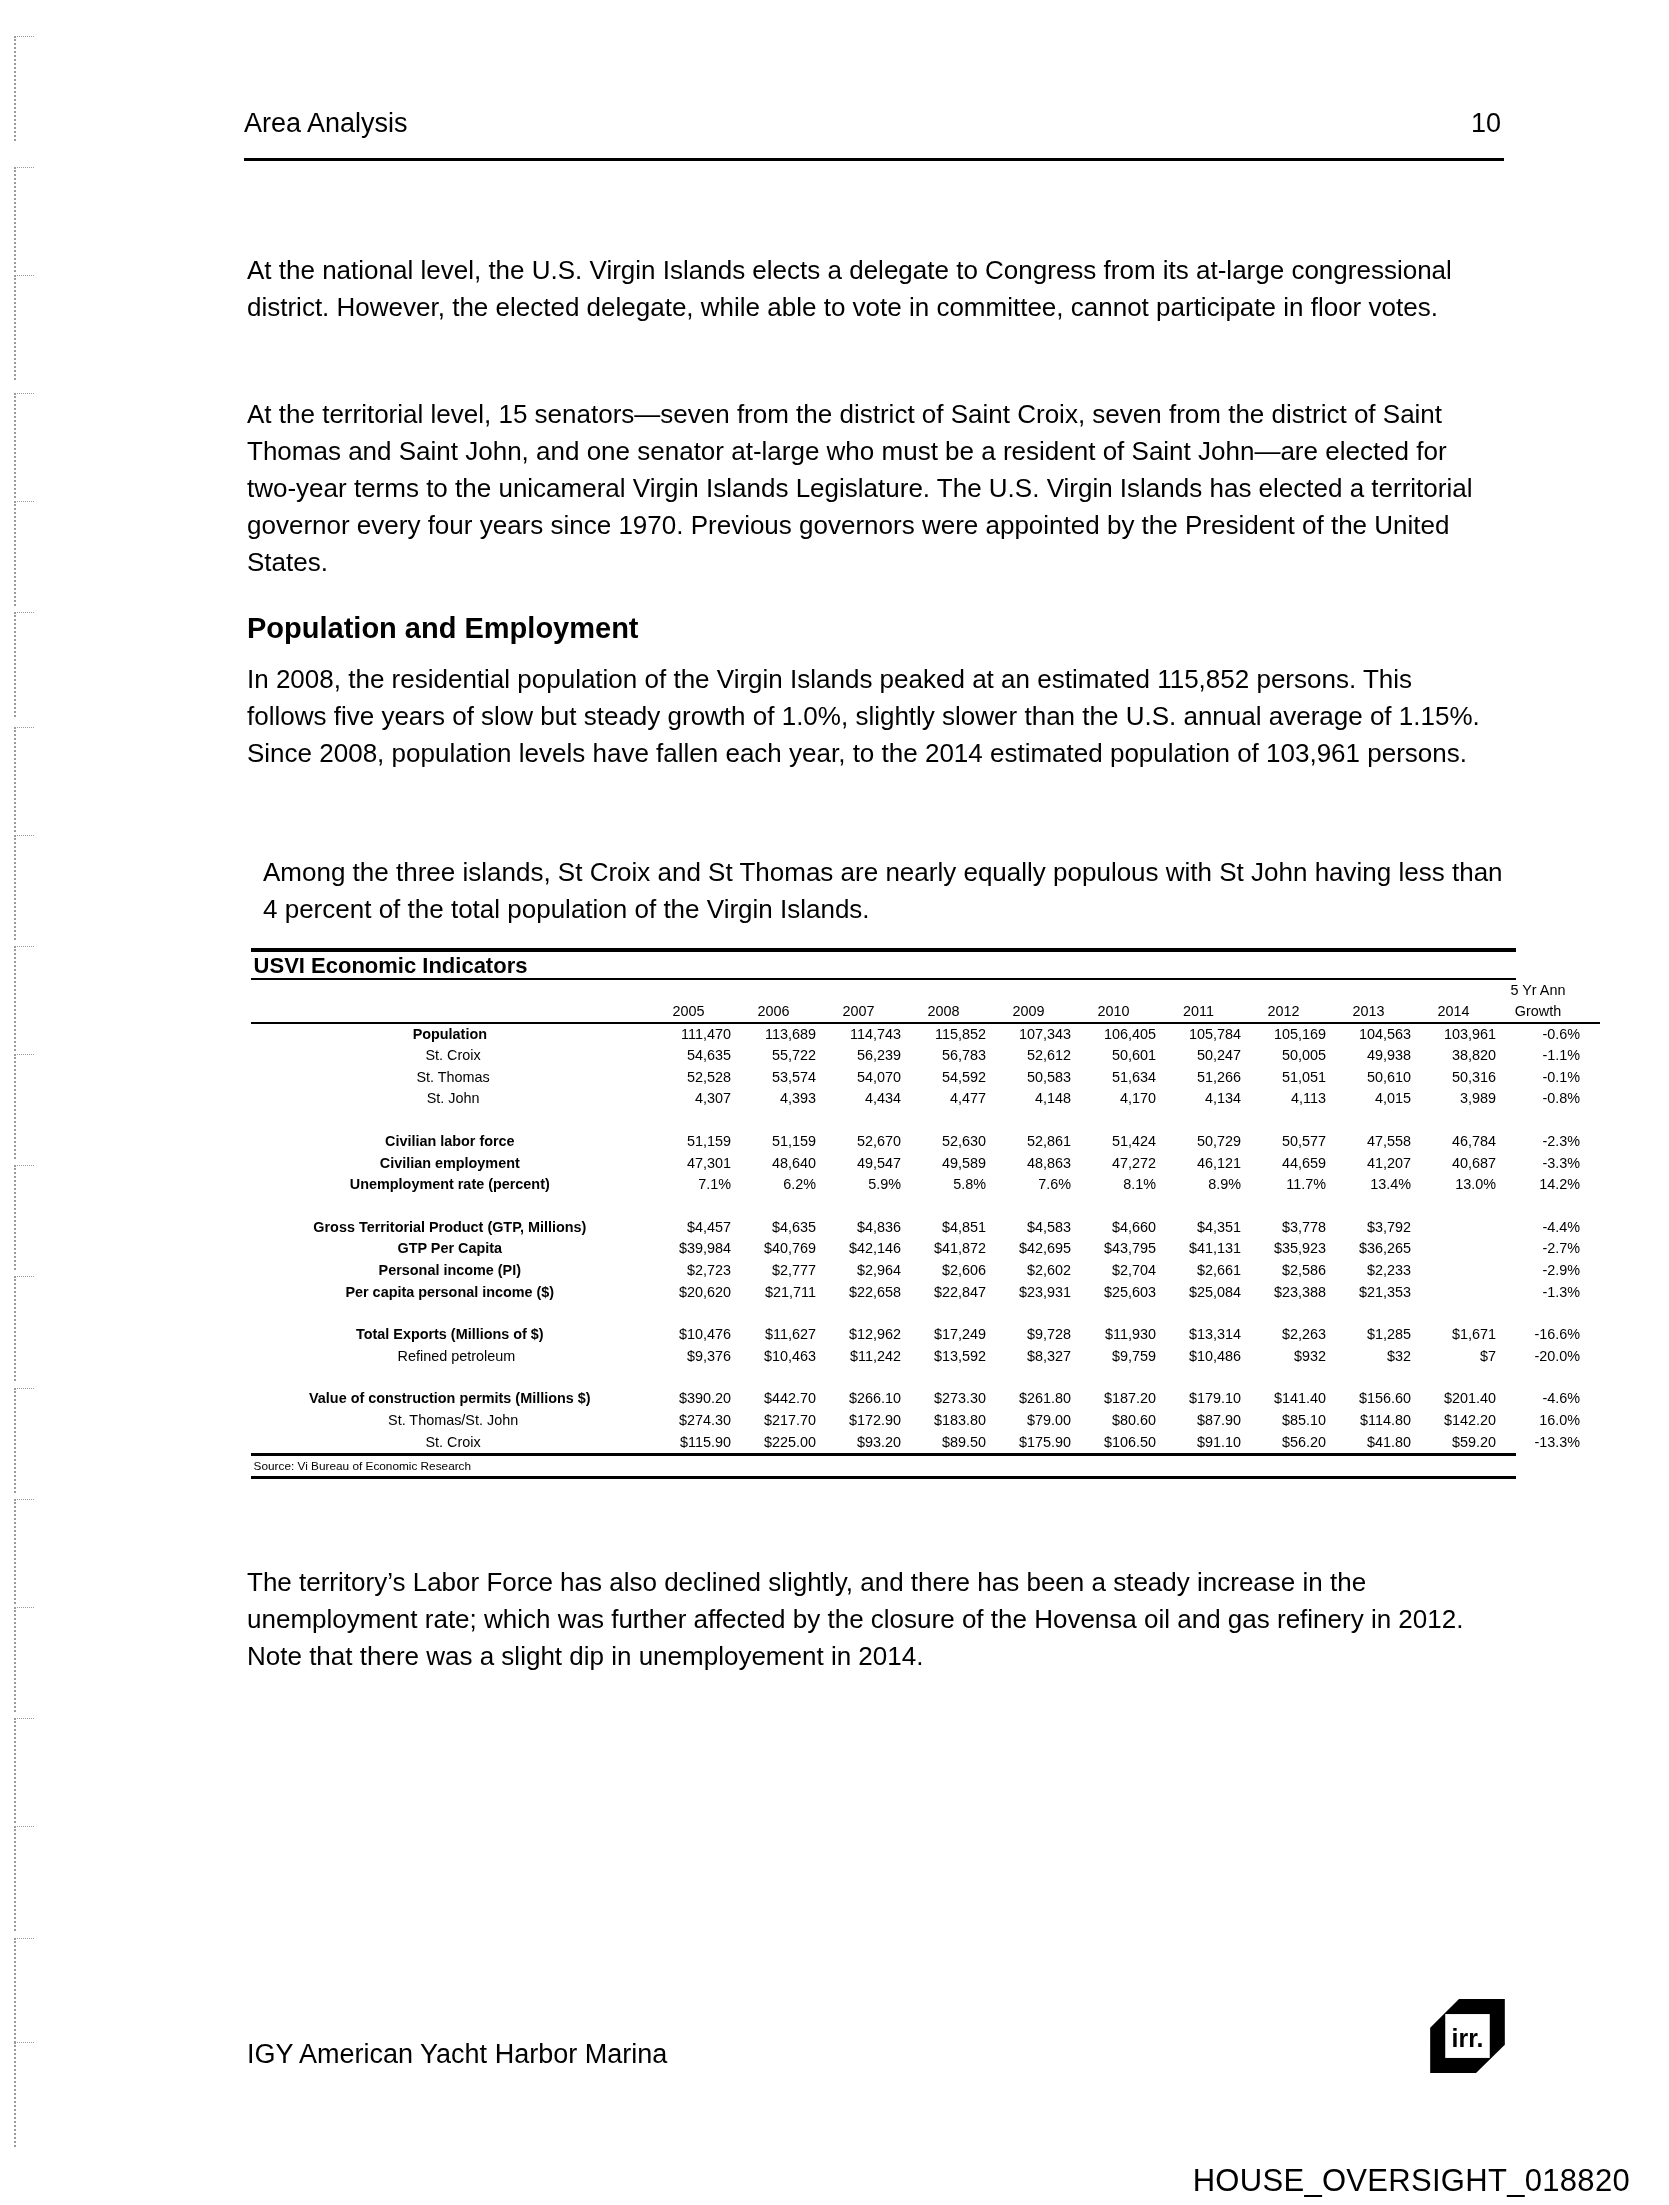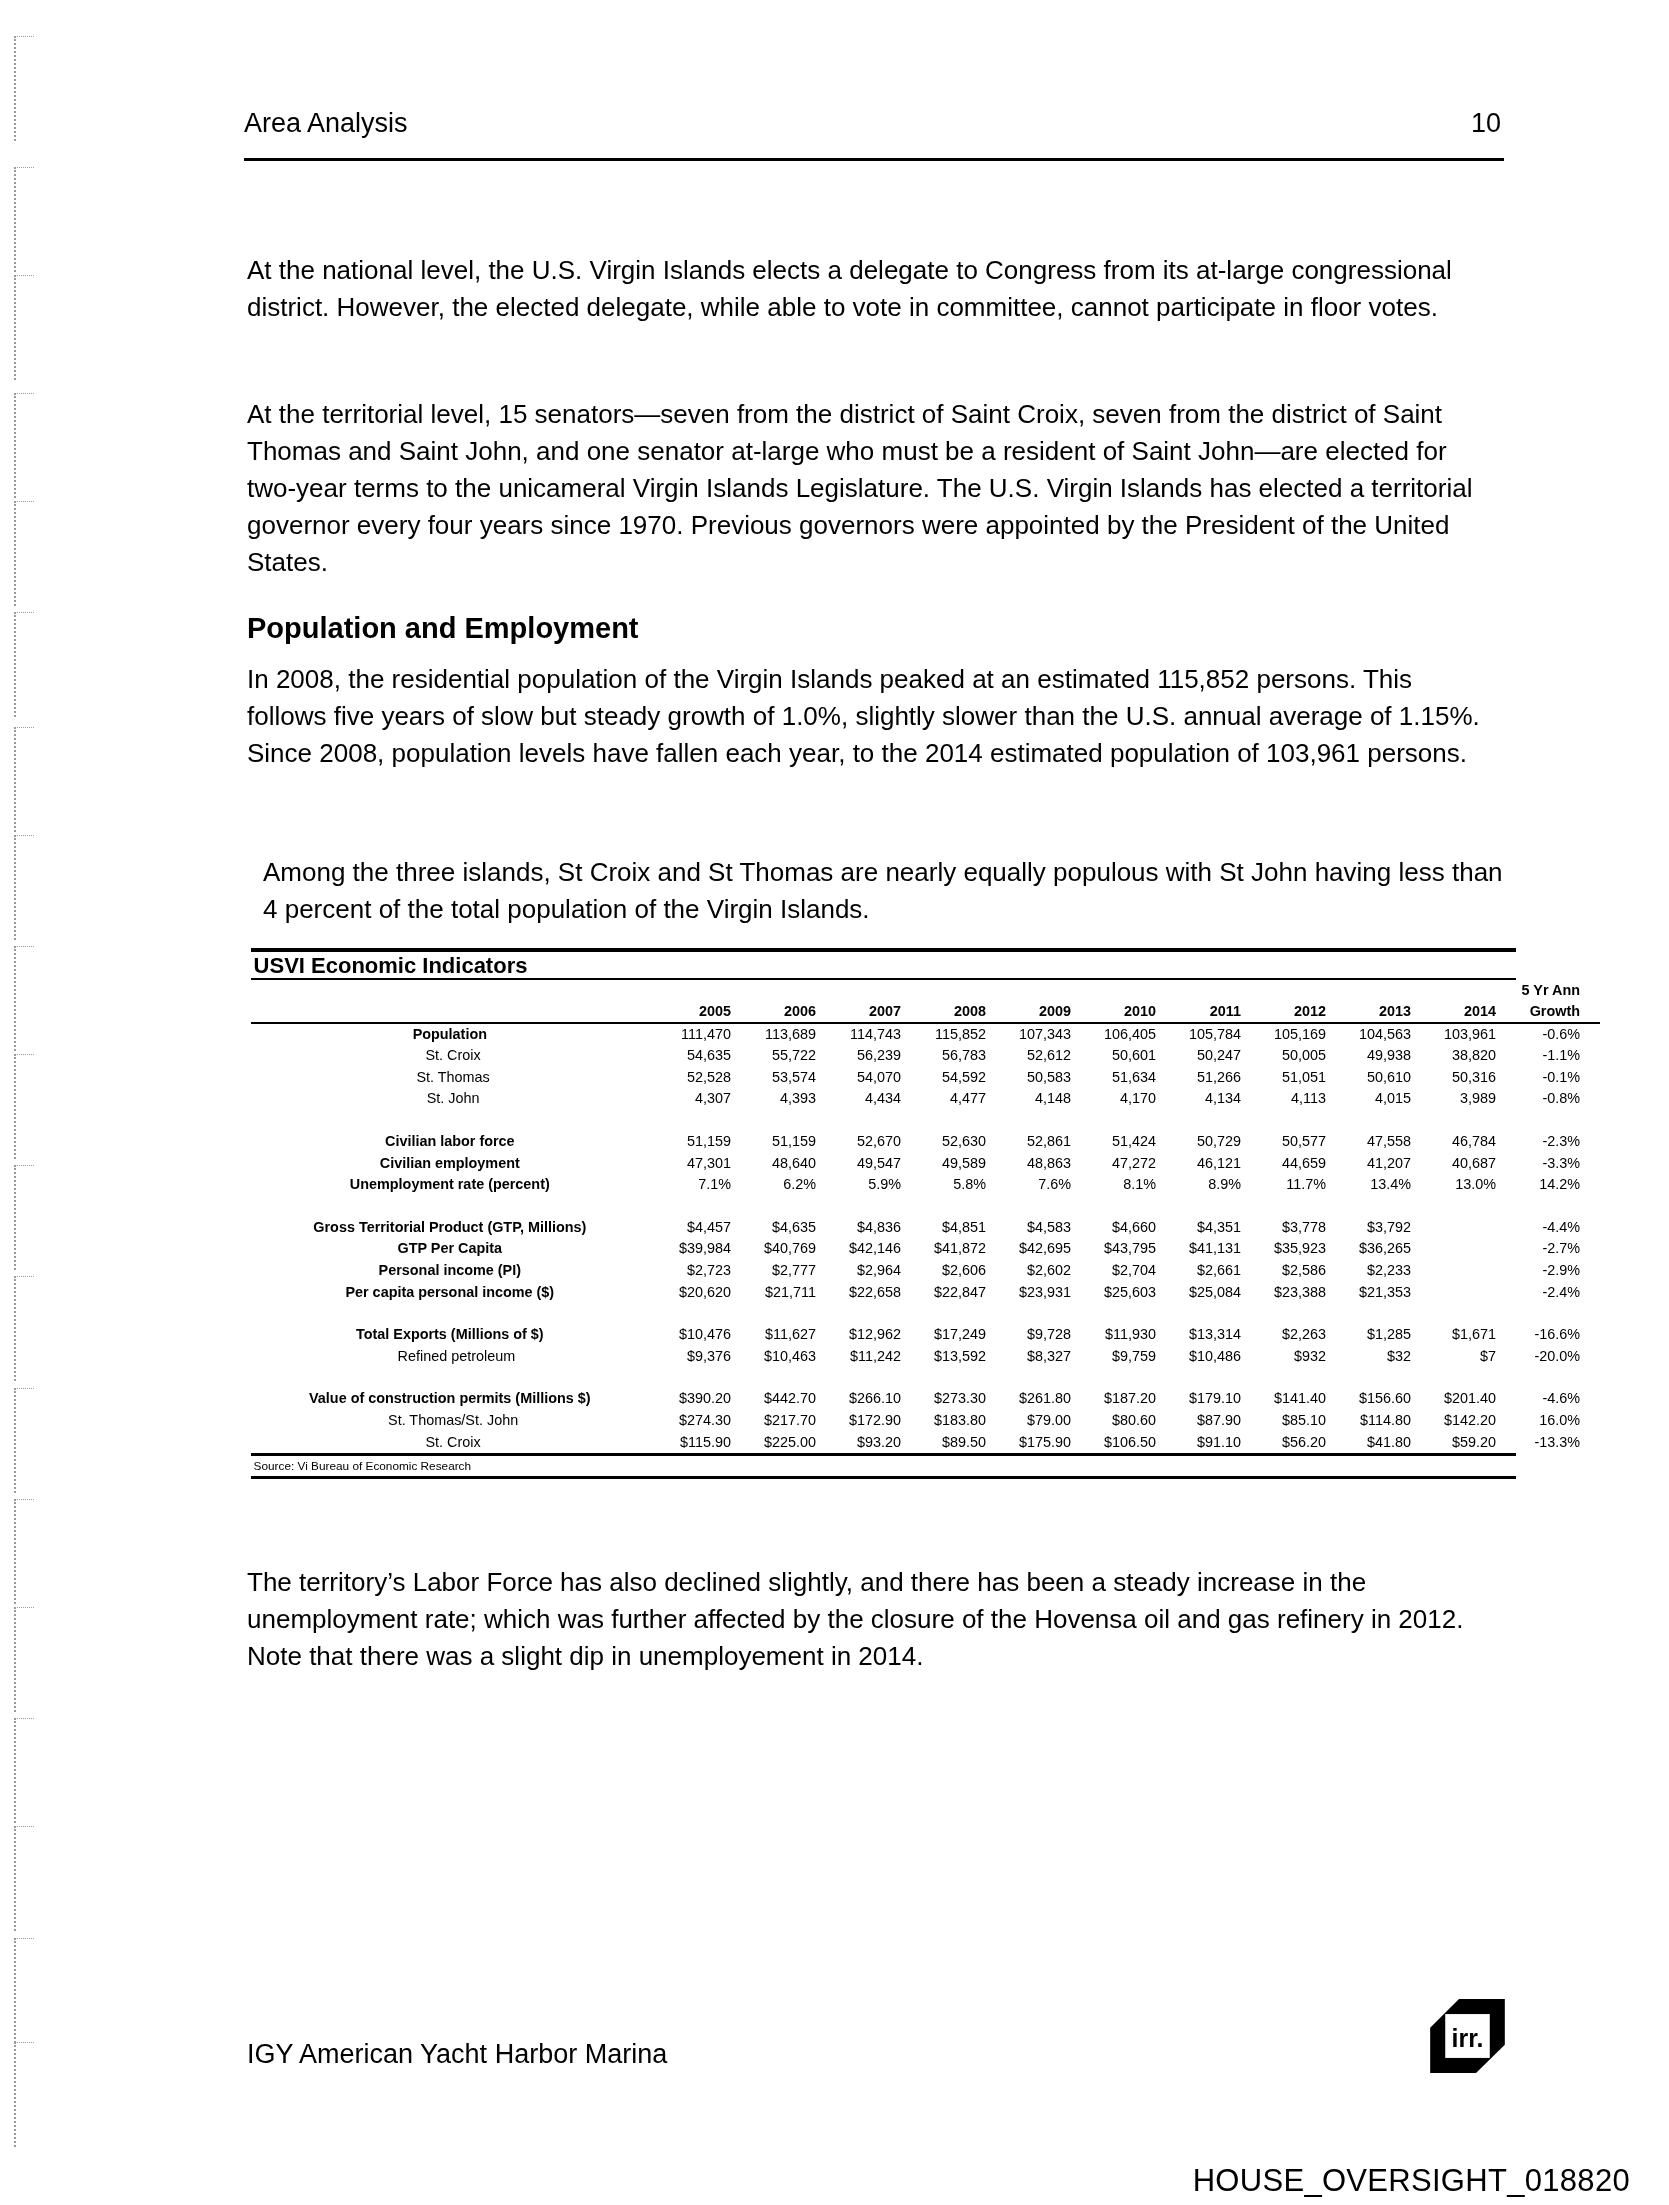--- a/index.html
+++ b/index.html
@@ -21,21 +21,21 @@
   .p3 { top: 661px; }
   .p4 { top: 838px; }
   .p5 { top: 1564px; }
 
   .table-wrap { position: absolute; left: 251px; top: 948px; width: 1265px; }
   .rule-thick { height: 3.9px; background: #000; }
   .rule-med { height: 2.6px; background: #000; }
   .tbl-title { font-size: 22px; font-weight: bold; height: 26px; line-height: 27.5px; padding-left: 2.6px; }
   table.econ { border-collapse: collapse; width: 1265px; table-layout: fixed; font-size: 14.4px; }
   table.econ td, table.econ th { padding: 0; height: 21.6px; line-height: 21.6px; white-space: nowrap; }
-  table.econ th { font-weight: bold; vertical-align: bottom; text-align: right; }
+  table.econ th { font-weight: normal; vertical-align: bottom; }
   table.econ .num { text-align: right; }
   table.econ .lbl { text-align: center; padding-left: 2.6px; font-weight: bold; }
   table.econ .lbl.sub { font-weight: normal; padding-left: 9.2px; }
   table.econ .lbl.sub2 { font-weight: normal; padding-left: 15.7px; }
   table.econ tr.spacer td { height: 21px; }
   table.econ tr.head th { border-bottom: 2.6px solid #000; height: 19.6px; line-height: 19.6px; }
   .growth-top { height: 19.6px; line-height: 19.6px; }
   .source { font-size: 11.8px; height: 19.6px; line-height: 21px; padding-left: 2.6px; }
 
   .footer-title { position: absolute; left: 247px; top: 2039px; font-size: 27px; }
@@ -293,21 +293,21 @@
           <td class="num">$20,620</td>
           <td class="num">$21,711</td>
           <td class="num">$22,658</td>
           <td class="num">$22,847</td>
           <td class="num">$23,931</td>
           <td class="num">$25,603</td>
           <td class="num">$25,084</td>
           <td class="num">$23,388</td>
           <td class="num">$21,353</td>
           <td class="num"></td>
-          <td class="num">-2.4%</td>
+          <td class="num">-1.3%</td>
           <td></td>
         </tr>
         <tr class="spacer">
           <td colspan="13"></td>
         </tr>
         <tr>
           <td class="lbl">Total Exports (Millions of $)</td>
           <td class="num">$10,476</td>
           <td class="num">$11,627</td>
           <td class="num">$12,962</td>

